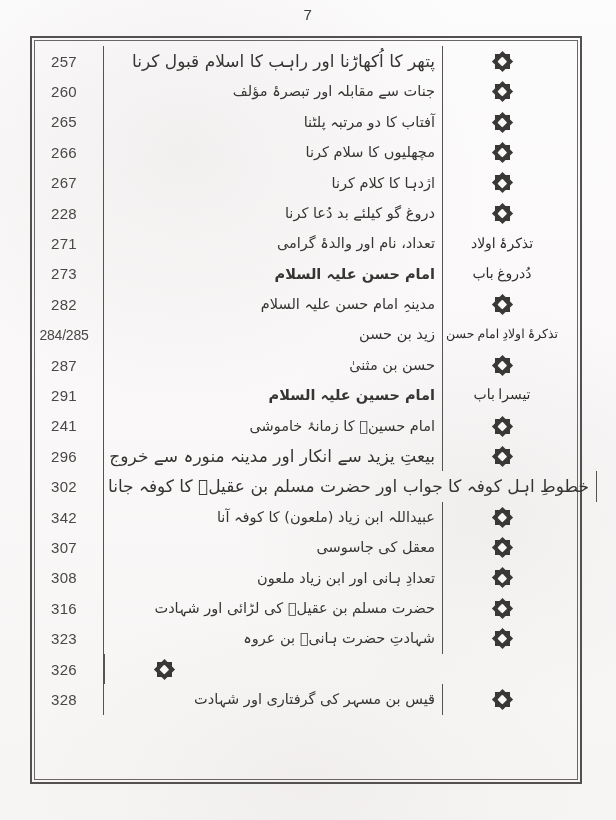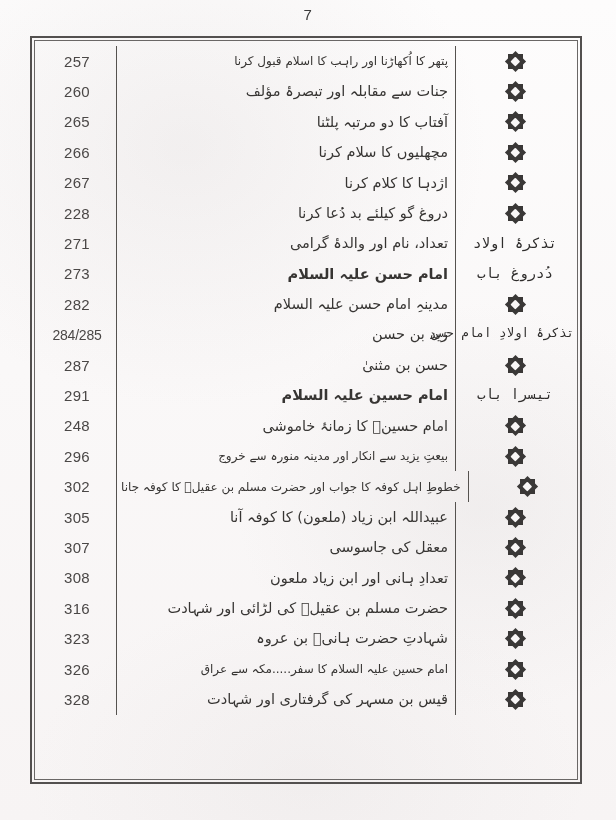--- a/index.html
+++ b/index.html
@@ -57,21 +57,21 @@
     top: 40px;
     width: 544px;
     height: 740px;
     border: 1px solid #6a6766;
     box-sizing: border-box;
   }
 
   
   .toc {
     position: absolute;
-    left: 38px;
+    left: 25px;
     top: 44px;
     width: 536px;
     height: 732px;
     box-sizing: border-box;
     display: flex;
     flex-direction: column;
     padding-top: 2px;
   }
 
   .toc-row {
@@ -114,40 +114,40 @@
     text-align: right;
     padding-right: 7px;
     padding-left: 4px;
     font-size: 14.5px;
     color: #373533;
     font-family: "DejaVu Sans", sans-serif;
     line-height: 1;
     white-space: nowrap;
     overflow: visible;
   }
-  .cell-title.small { font-size: 12px; }
+  .cell-title.small { font-size: 17px; }
   .cell-title.bold  { font-weight: bold; }
 
   
   .rule-v2 {
     width: 1px;
     flex: 0 0 1px;
     align-self: stretch;
     background: #55524f;
   }
 
   
   .cell-section {
     width: 118px;
     flex: 0 0 118px;
     text-align: center;
     direction: rtl;
     font-size: 14px;
     color: #2f2d2c;
-    font-family: Liberation Mono, monospace;
+    font-family: Liberation Serif, serif;
     line-height: 1;
     white-space: nowrap;
   }
   .cell-section.tight { font-size: 12.5px; }
 
   
   .rosette {
     display: inline-block;
     width: 15px;
     height: 15px;
@@ -265,42 +265,42 @@
       <div class="cell-section"><span class="rosette"><span class="rosette-core"></span></span></div>
     </div>
     <div class="toc-row">
       <div class="cell-page">291</div>
       <div class="rule-v"></div>
       <div class="cell-title bold">امام حسین علیہ السلام</div>
       <div class="rule-v2"></div>
       <div class="cell-section">تیسرا باب</div>
     </div>
     <div class="toc-row">
-      <div class="cell-page">248</div>
+      <div class="cell-page">241</div>
       <div class="rule-v"></div>
       <div class="cell-title">امام حسینؑ کا زمانۂ خاموشی</div>
       <div class="rule-v2"></div>
       <div class="cell-section"><span class="rosette"><span class="rosette-core"></span></span></div>
     </div>
     <div class="toc-row">
       <div class="cell-page">296</div>
       <div class="rule-v"></div>
       <div class="cell-title small">بیعتِ یزید سے انکار اور مدینہ منورہ سے خروج</div>
       <div class="rule-v2"></div>
       <div class="cell-section"><span class="rosette"><span class="rosette-core"></span></span></div>
     </div>
     <div class="toc-row">
       <div class="cell-page">302</div>
       <div class="rule-v"></div>
       <div class="cell-title small">خطوطِ اہل کوفہ کا جواب اور حضرت مسلم بن عقیلؑ کا کوفہ جانا</div>
       <div class="rule-v2"></div>
       <div class="cell-section"><span class="rosette"><span class="rosette-core"></span></span></div>
     </div>
     <div class="toc-row">
-      <div class="cell-page">305</div>
+      <div class="cell-page">342</div>
       <div class="rule-v"></div>
       <div class="cell-title">عبیداللہ ابن زیاد (ملعون) کا کوفہ آنا</div>
       <div class="rule-v2"></div>
       <div class="cell-section"><span class="rosette"><span class="rosette-core"></span></span></div>
     </div>
     <div class="toc-row">
       <div class="cell-page">307</div>
       <div class="rule-v"></div>
       <div class="cell-title">معقل کی جاسوسی</div>
       <div class="rule-v2"></div>
@@ -323,21 +323,20 @@
     <div class="toc-row">
       <div class="cell-page">323</div>
       <div class="rule-v"></div>
       <div class="cell-title">شہادتِ حضرت ہانیؑ بن عروہ</div>
       <div class="rule-v2"></div>
       <div class="cell-section"><span class="rosette"><span class="rosette-core"></span></span></div>
     </div>
     <div class="toc-row">
       <div class="cell-page">326</div>
       <div class="rule-v"></div>
-      <div class="cell-title small">امام حسین علیہ السلام کا سفر.....مکہ سے عراق</div>
       <div class="rule-v2"></div>
       <div class="cell-section"><span class="rosette"><span class="rosette-core"></span></span></div>
     </div>
     <div class="toc-row">
       <div class="cell-page">328</div>
       <div class="rule-v"></div>
       <div class="cell-title">قیس بن مسہر کی گرفتاری اور شہادت</div>
       <div class="rule-v2"></div>
       <div class="cell-section"><span class="rosette"><span class="rosette-core"></span></span></div>
     </div>

